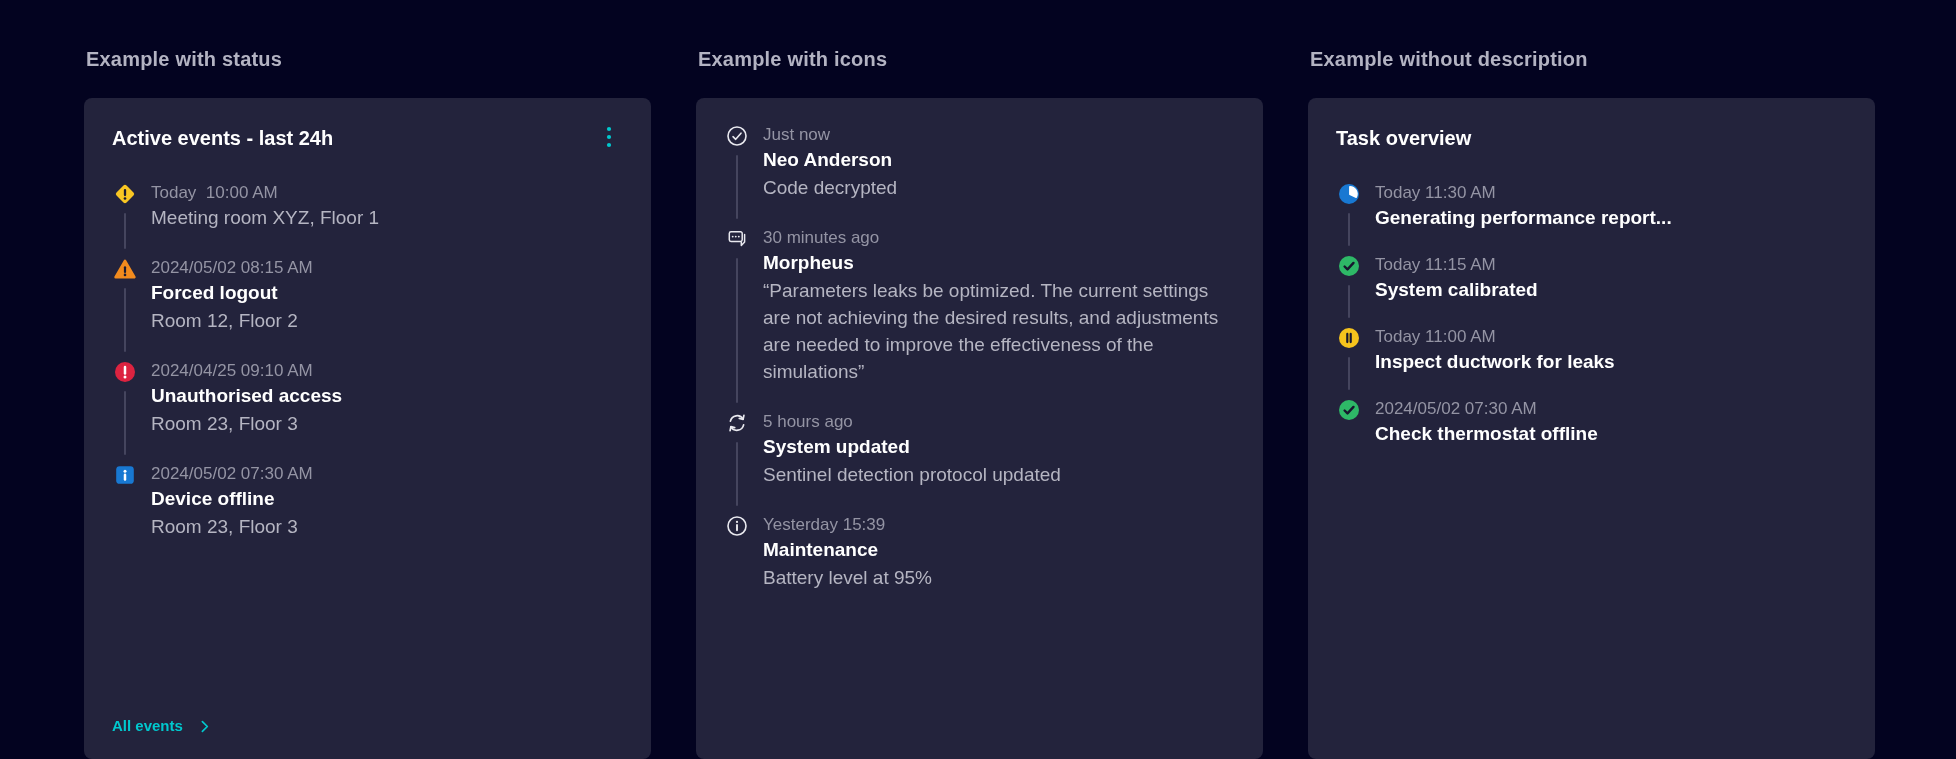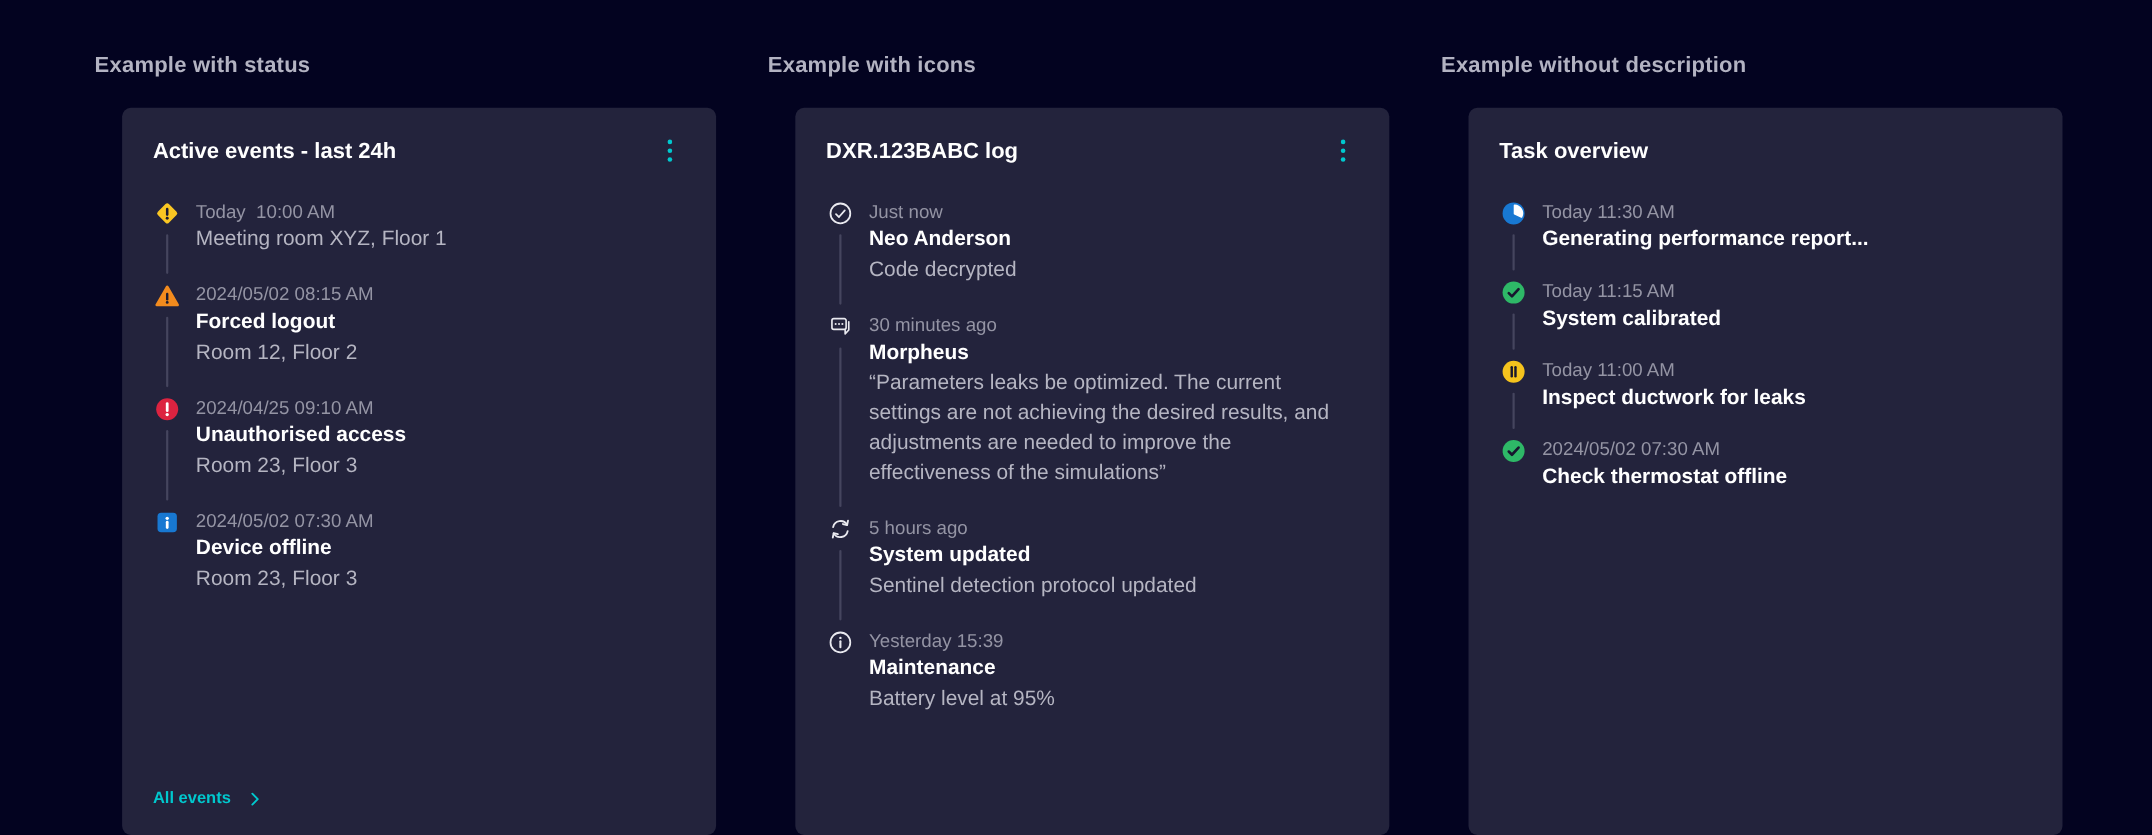--- a/index.html
+++ b/index.html
@@ -26,21 +26,21 @@
     margin: 0 0 27px 2px;
     letter-spacing: 0.2px;
   }
   .card {
     background: #23233C;
     border-radius: 8px;
     box-sizing: border-box;
     padding: 26px 28px 24px 28px;
     min-height: 559px;
     flex: 0 1 auto;
-    display: flex; flex-direction: column; margin-left: 27px;
+    display: flex; flex-direction: column;
   }
   .column .card { flex: 1 1 auto; }
   .card-header {
     display: flex; justify-content: space-between; align-items: flex-start;
     margin-bottom: 30px;
   }
   .card-title { font-size: 20px; font-weight: 700; color: #FFFFFF; margin: 0; line-height: 28px; }
   .kebab-btn {
     background: none; border: none; padding: 2px 4px; margin: 0;
     cursor: pointer; line-height: 0;
@@ -176,32 +176,20 @@
         <svg width="17" height="17" viewBox="0 0 24 24">
             <polyline points="9,5 16,12 9,19" fill="none" stroke="#00C8CE" stroke-width="2.4" stroke-linecap="round" stroke-linejoin="round"></polyline>
           </svg>
       </a>
     </div>
   </section>
 
   <section class="column">
     <h2 class="section-label">Example with icons</h2>
     <div class="card">
-      <div class="card-header">
-        <h3 class="card-title">DXR.123BABC log</h3>
-        <button class="kebab-btn" aria-label="menu">
-          <svg width="20" height="22" viewBox="0 0 20 22">
-              <g fill="#00C8CE">
-                <circle cx="10" cy="3" r="2.1"></circle>
-                <circle cx="10" cy="11" r="2.1"></circle>
-                <circle cx="10" cy="19" r="2.1"></circle>
-              </g>
-            </svg>
-        </button>
-      </div>
       <div class="timeline">
 
         <div class="tl-item pad-lg">
           <div class="icon-col">
             <span class="tl-icon">
               <svg width="24" height="24" viewBox="0 0 24 24" fill="none" stroke="#E9E9EF" stroke-width="1.6">
                   <circle cx="12" cy="12" r="9"></circle>
                   <path d="M8 12.7 l2.7 2.6 5.3-6.1" stroke-linecap="round" stroke-linejoin="round"></path>
                 </svg>
             </span>

